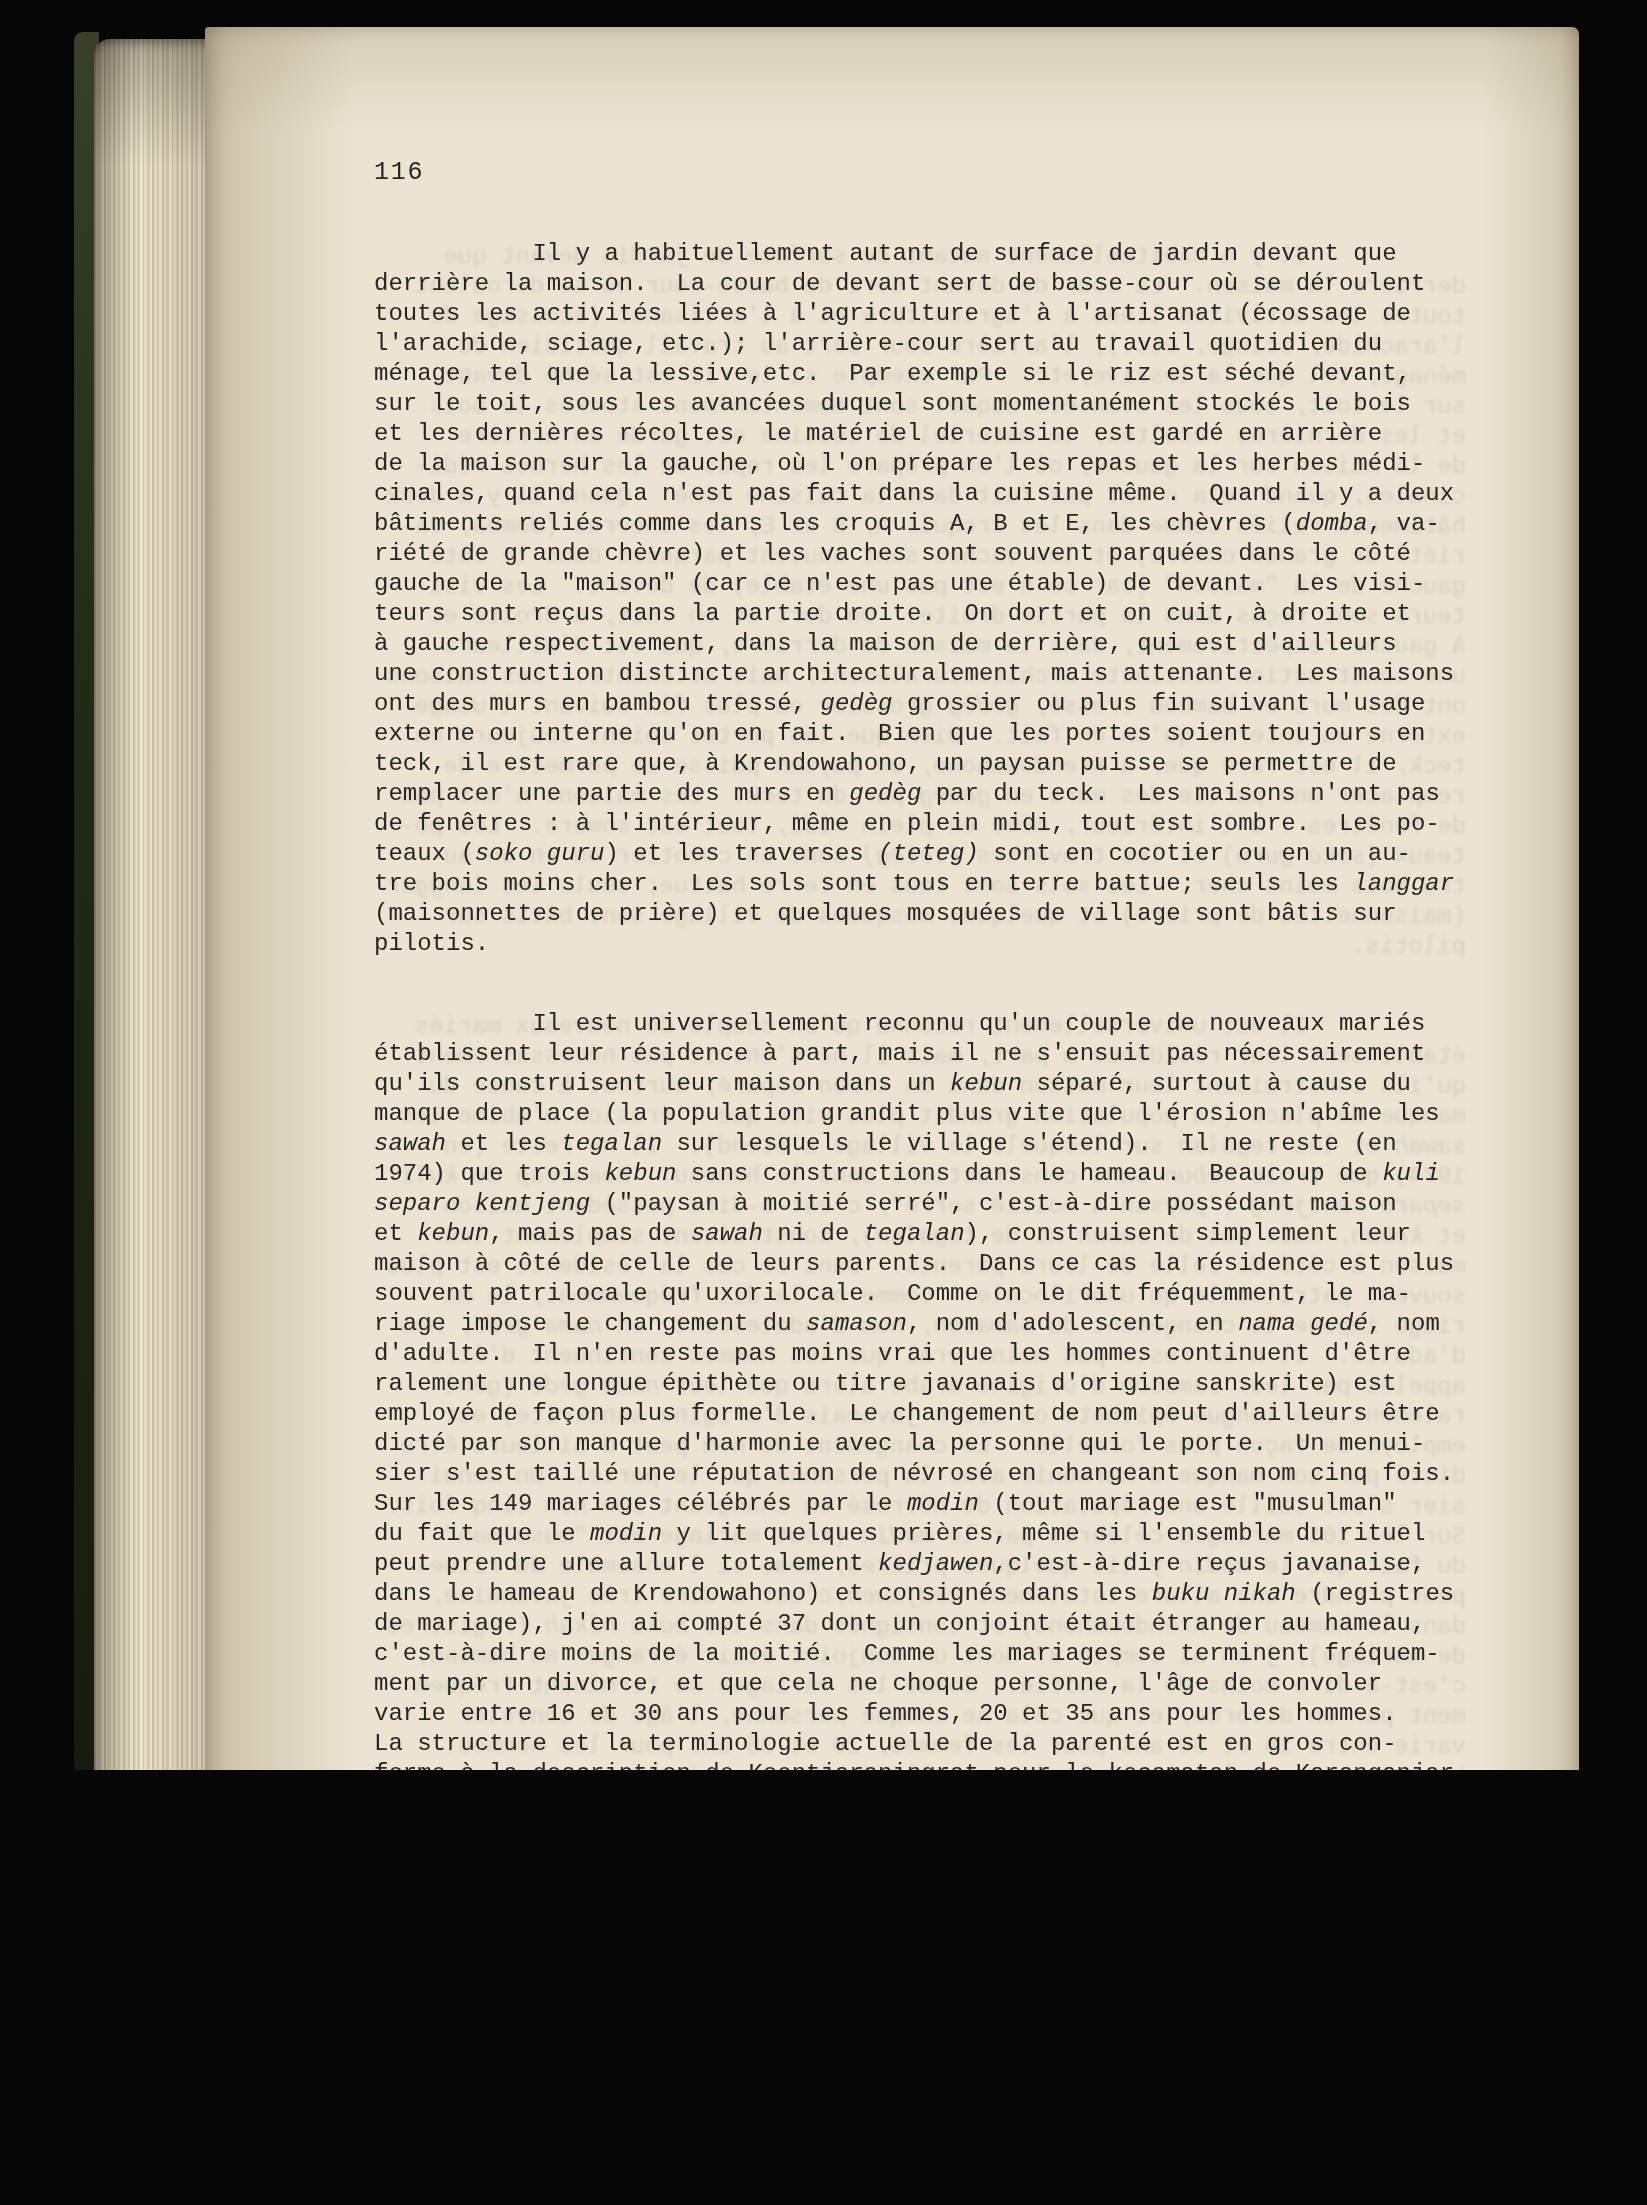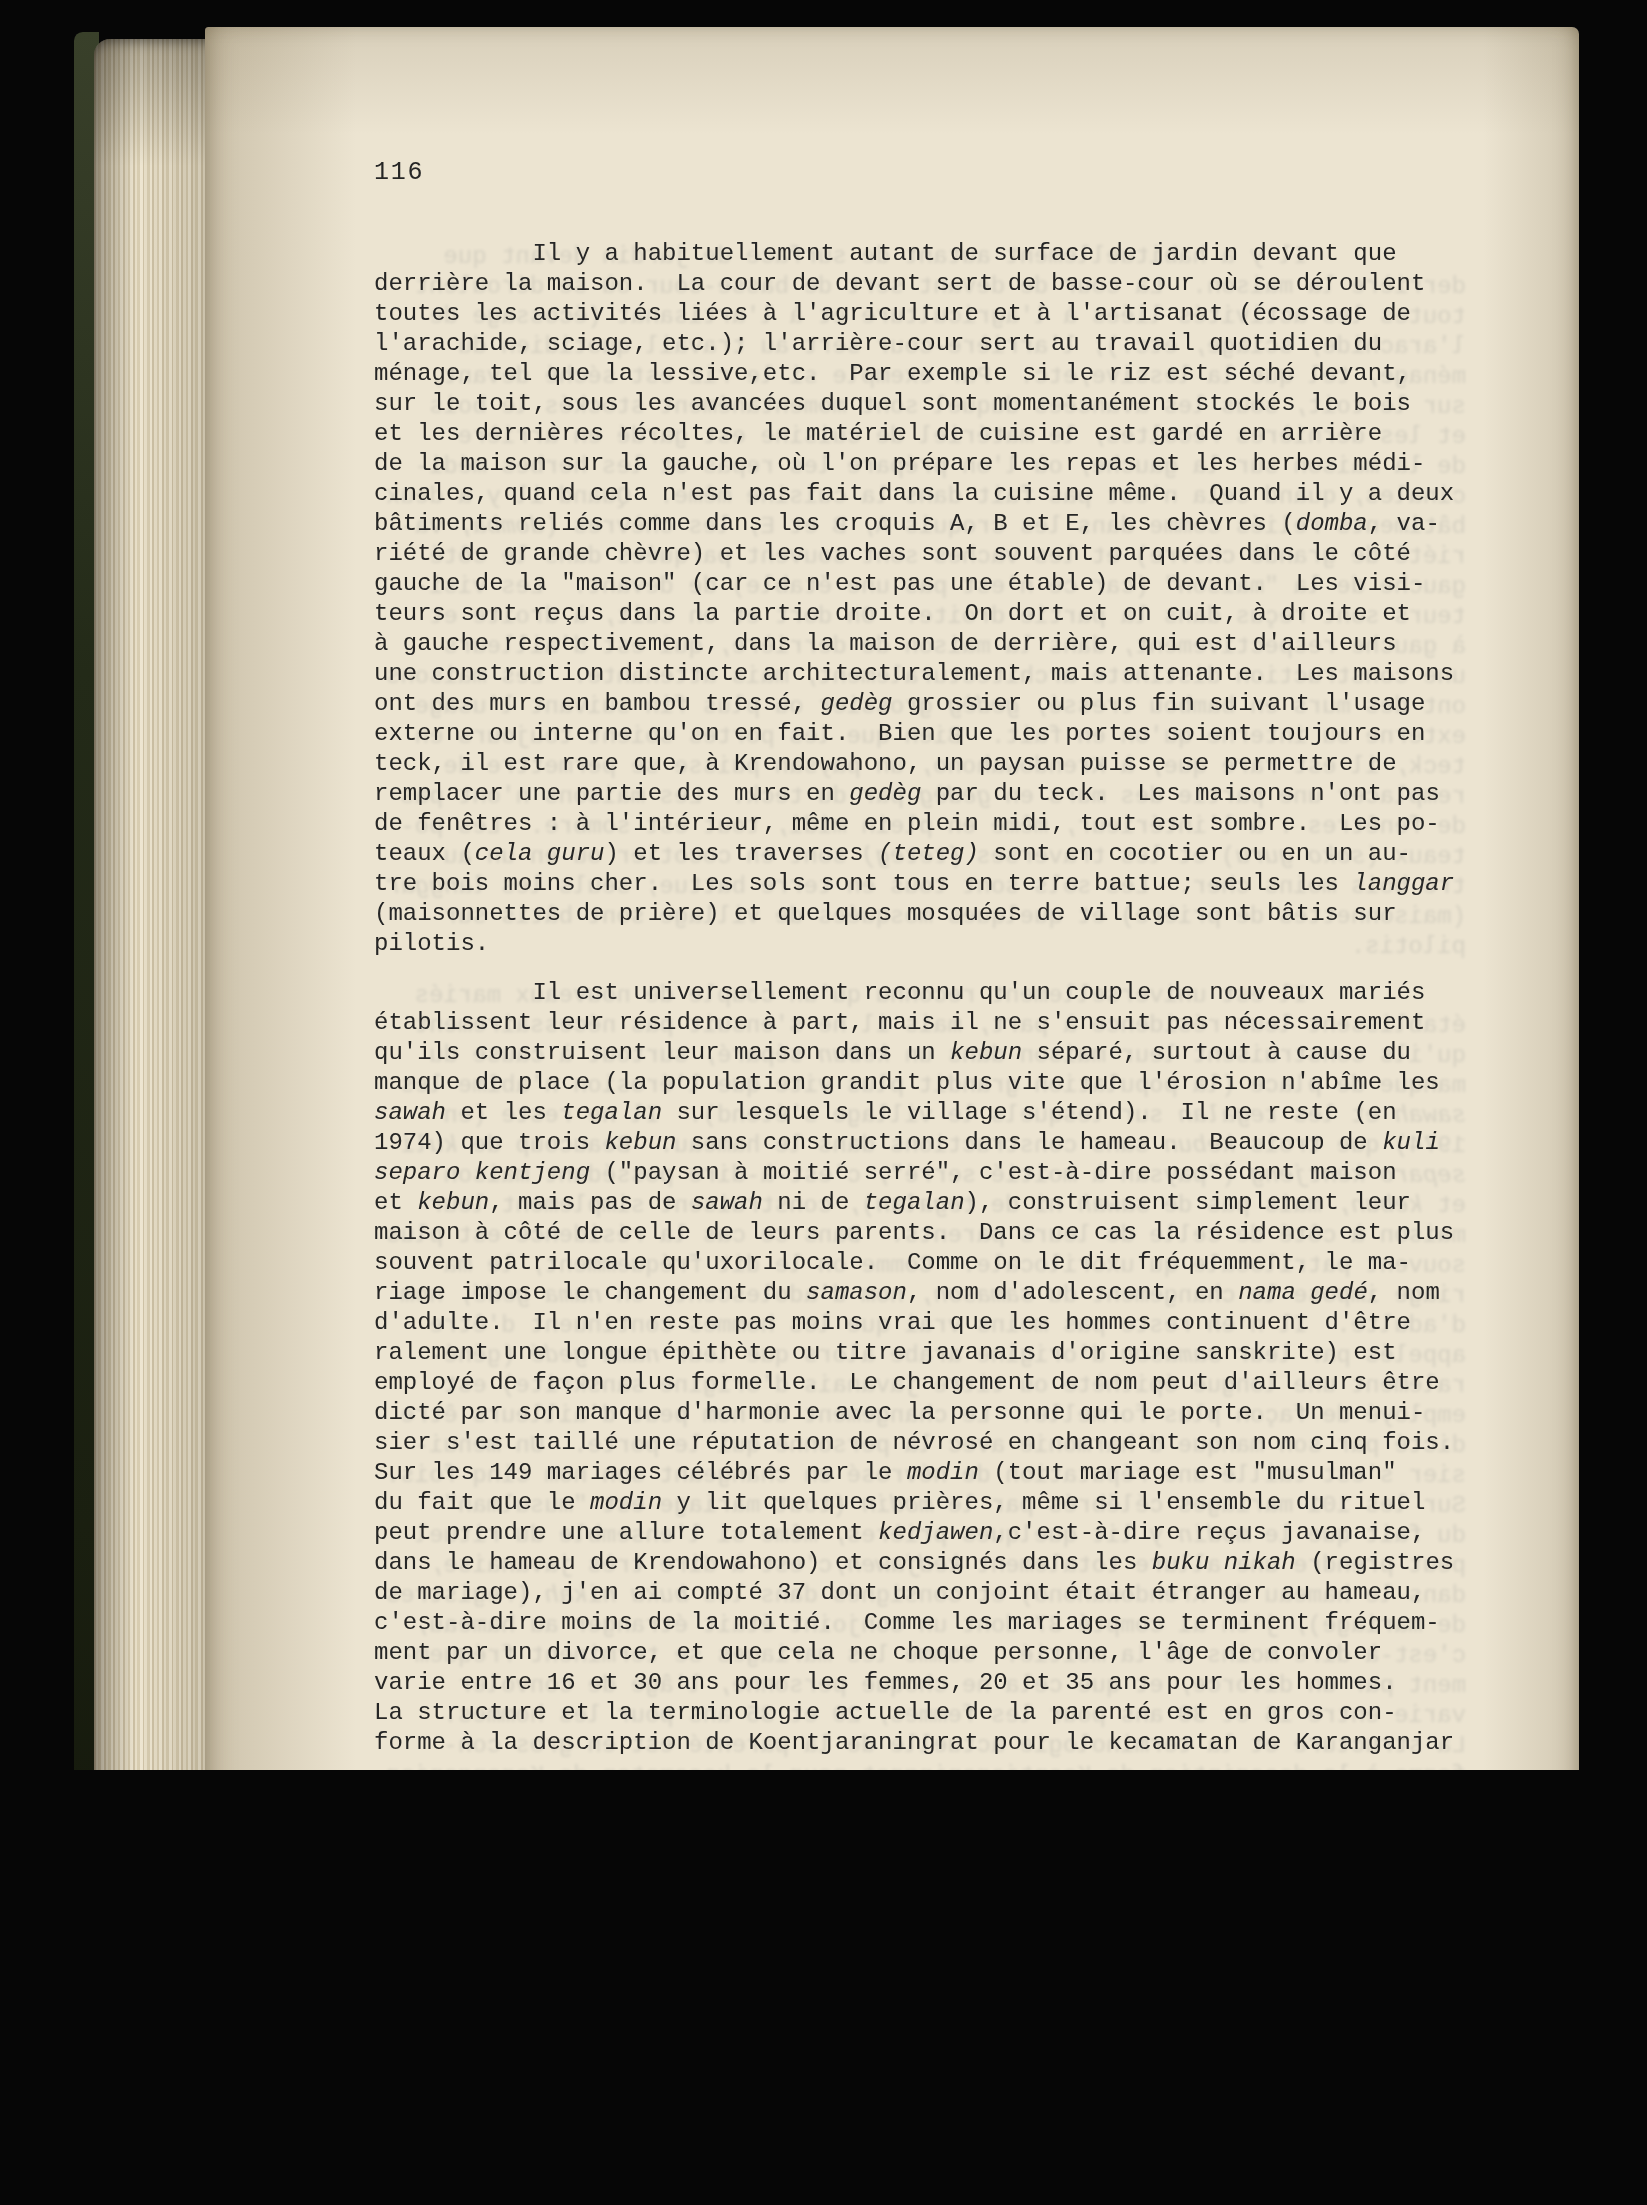--- a/index.html
+++ b/index.html
@@ -22,21 +22,21 @@
         background:
           linear-gradient(90deg,rgba(112,94,58,.26) 0%,rgba(112,94,58,0) 11%),
           linear-gradient(270deg,rgba(100,84,50,.20) 0%,rgba(100,84,50,0) 7%),
           linear-gradient(180deg,rgba(95,80,48,.14) 0%,rgba(0,0,0,0) 5%,rgba(0,0,0,0) 91%,rgba(88,72,40,.30) 100%),
           #ece4d1;
         border-radius:3.5px 7px 10.6px 5.3px;
         box-shadow:inset -10.6px 0 23px -12.4px rgba(70,55,25,.5), inset 14px 0 30px -16px rgba(70,55,25,.55);}
   .page-number{position:absolute;left:169px;top:131px;font-size:25px;color:#262626;letter-spacing:1.8px;}
   .text-layer{position:absolute;left:169px;top:212px;width:1129px;color:#262626;}
   .text-layer .para{margin:0 0 0 0;}
-  .text-layer .para + .para{margin-top:19px;}
+  .text-layer .para + .para{margin-top:50px;}
   .line{white-space:pre;height:30px;line-height:30px;font-size:24px;}
   .line i{font-style:italic;}
   
   .ghost{left:132px;top:215px;transform:scaleX(-1);filter:blur(1.8px);opacity:.12;color:#3e4a55;}
 </style>
 </head>
 <body>
 
 <div class="scan">
   <div class="cover-edge"></div>
@@ -115,21 +115,21 @@
           <div class="line"><span>riété de grande chèvre) et les vaches sont souvent parquées dans le côté</span></div>
           <div class="line"><span>gauche de la "maison" (car ce n'est pas une étable) de devant.  Les visi-</span></div>
           <div class="line"><span>teurs sont reçus dans la partie droite.  On dort et on cuit, à droite et</span></div>
           <div class="line"><span>à gauche respectivement, dans la maison de derrière, qui est d'ailleurs</span></div>
           <div class="line"><span>une construction distincte architecturalement, mais attenante.  Les maisons</span></div>
           <div class="line"><span>ont des murs en bambou tressé, </span><i>gedèg</i><span> grossier ou plus fin suivant l'usage</span></div>
           <div class="line"><span>externe ou interne qu'on en fait.  Bien que les portes soient toujours en</span></div>
           <div class="line"><span>teck, il est rare que, à Krendowahono, un paysan puisse se permettre de</span></div>
           <div class="line"><span>remplacer une partie des murs en </span><i>gedèg</i><span> par du teck.  Les maisons n'ont pas</span></div>
           <div class="line"><span>de fenêtres : à l'intérieur, même en plein midi, tout est sombre.  Les po-</span></div>
-          <div class="line"><span>teaux (</span><i>cela guru</i><span>) et les traverses </span><i>(teteg)</i><span> sont en cocotier ou en un au-</span></div>
+          <div class="line"><span>teaux (</span><i>soko guru</i><span>) et les traverses </span><i>(teteg)</i><span> sont en cocotier ou en un au-</span></div>
           <div class="line"><span>tre bois moins cher.  Les sols sont tous en terre battue; seuls les </span><i>langgar</i></div>
           <div class="line"><span>(maisonnettes de prière) et quelques mosquées de village sont bâtis sur</span></div>
           <div class="line"><span>pilotis.</span></div>
         </div>
         <div class="para">
           <div class="line"><span>           Il est universellement reconnu qu'un couple de nouveaux mariés</span></div>
           <div class="line"><span>établissent leur résidence à part, mais il ne s'ensuit pas nécessairement</span></div>
           <div class="line"><span>qu'ils construisent leur maison dans un </span><i>kebun</i><span> séparé, surtout à cause du</span></div>
           <div class="line"><span>manque de place (la population grandit plus vite que l'érosion n'abîme les</span></div>
           <div class="line"><i>sawah</i><span> et les </span><i>tegalan</i><span> sur lesquels le village s'étend).  Il ne reste (en</span></div>

